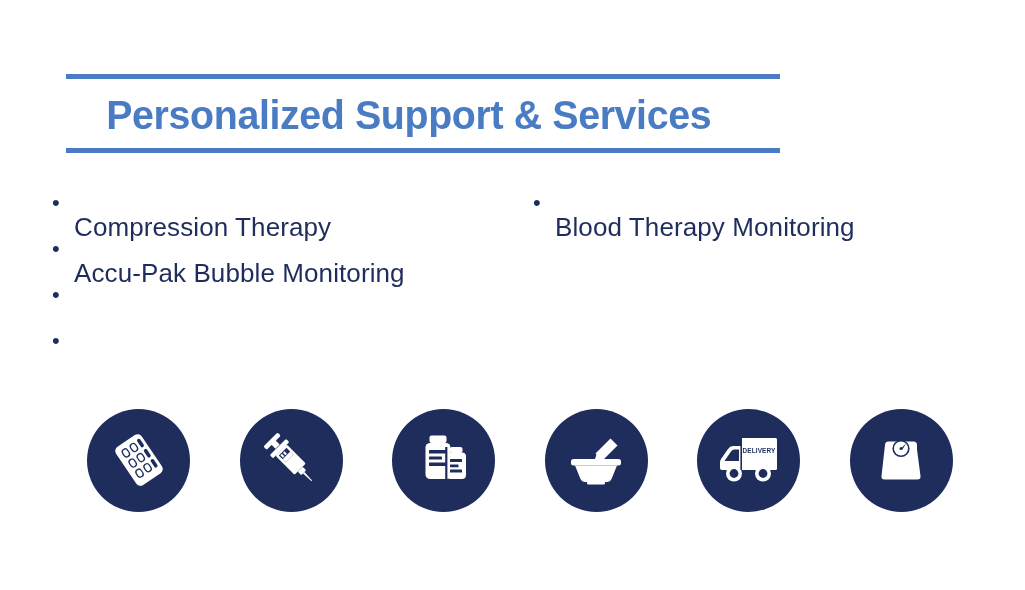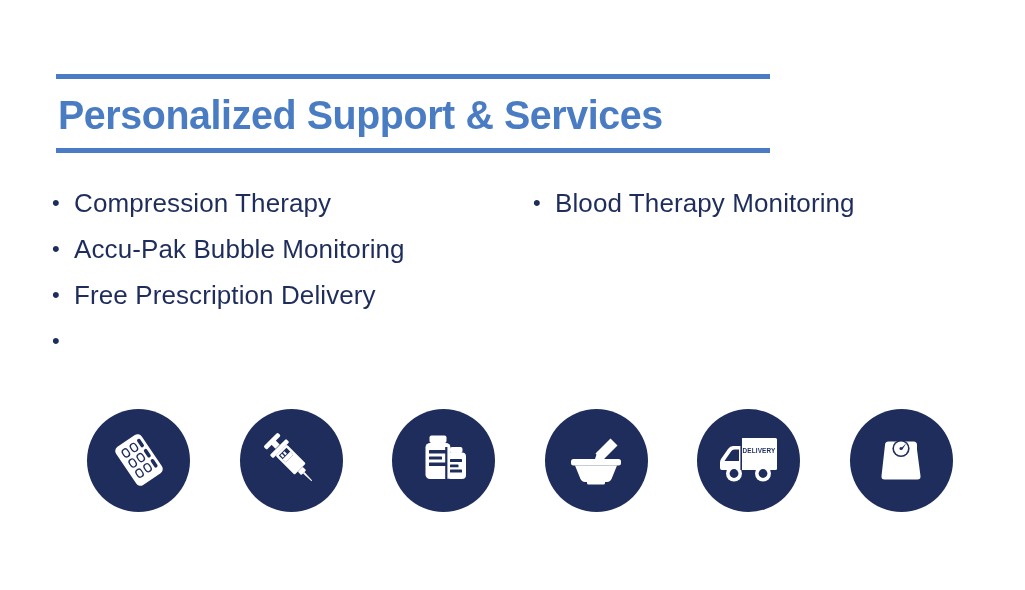--- a/index.html
+++ b/index.html
@@ -11,23 +11,24 @@
     height: 590px;
     background: #ffffff;
     font-family: "Liberation Sans", sans-serif;
     overflow: hidden;
     position: relative;
   }
 
   
   #title-block {
     position: absolute;
-    left: 56px;
+    left: 66px;
     top: 74px;
     width: 714px;
+    text-align: center;
   }
   .rule {
     height: 5px;
     background: #4a7cc4;
     width: 100%;
   }
   #page-title {
     font-size: 41px;
     font-weight: bold;
     color: #4a7cc4;
@@ -68,20 +69,21 @@
     color: #1e2d5c;
     font-size: 22px;
     line-height: 46px;
     text-align: left;
   }
   .bullet-label {
     color: #1e2d5c;
     font-size: 26px;
     line-height: 46px;
     letter-spacing: 0.1px;
+    margin-top: 24px;
   }
 
   
   #icon-row {
     position: absolute;
     left: 87px;
     top: 402px;
     width: 866px;
     height: 116px;
     display: flex;
@@ -117,21 +119,20 @@
     <div class="bullet-item">
       <span class="bullet-dot">•</span>
       <span class="bullet-label">Compression Therapy</span>
     </div>
     <div class="bullet-item">
       <span class="bullet-dot">•</span>
       <span class="bullet-label">Accu-Pak Bubble Monitoring</span>
     </div>
     <div class="bullet-item">
       <span class="bullet-dot">•</span>
-      <span class="bullet-label">Free Prescription Delivery</span>
     </div>
     <div class="bullet-item">
       <span class="bullet-dot">•</span>
     </div>
   </div>
 
   <div class="bullet-column" id="column-right">
     <div class="bullet-item">
       <span class="bullet-dot">•</span>
       <span class="bullet-label">Blood Therapy Monitoring</span>

